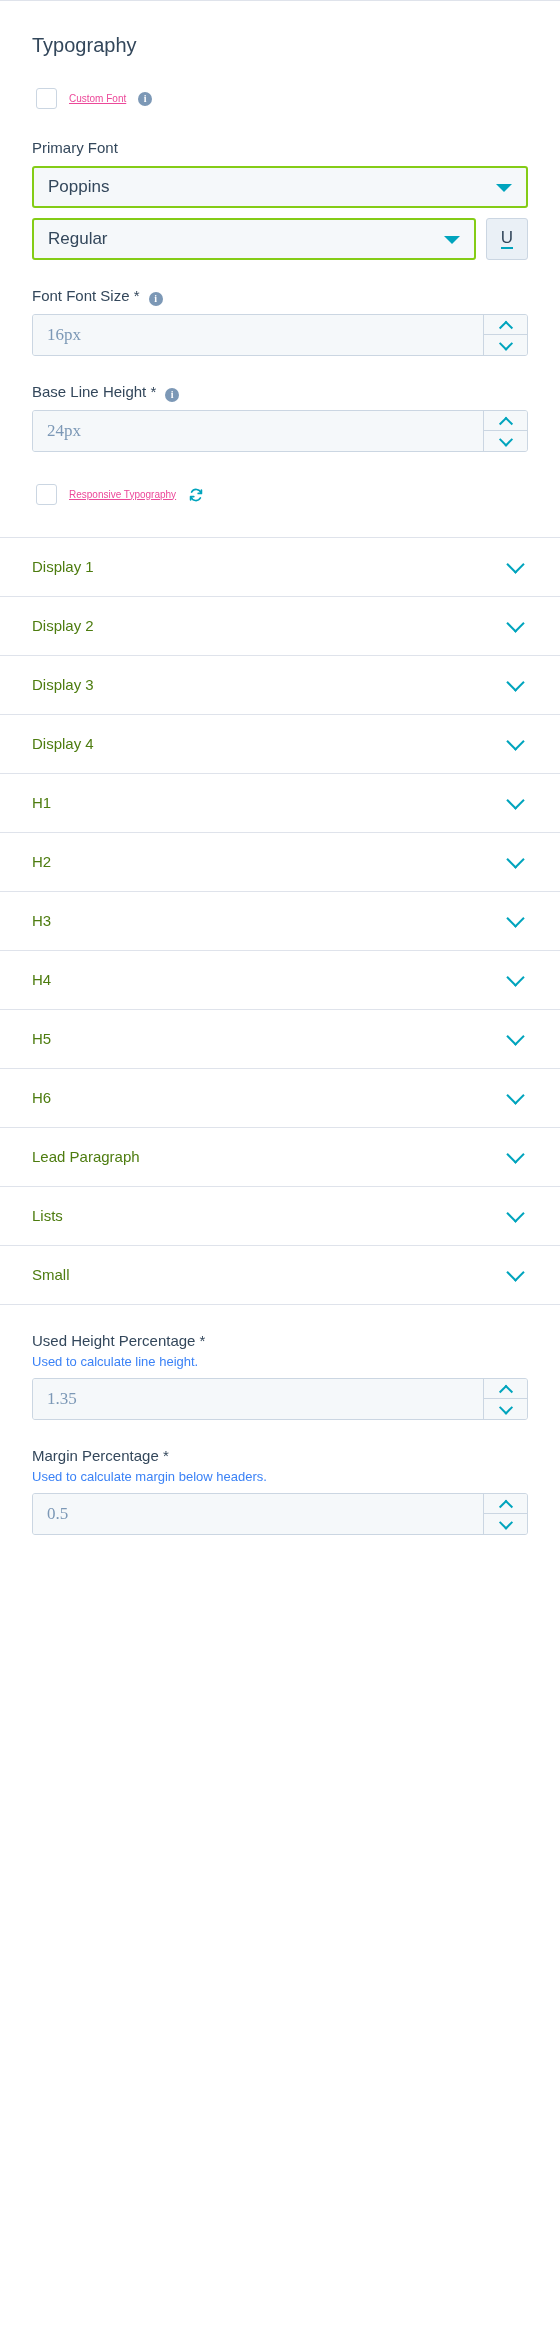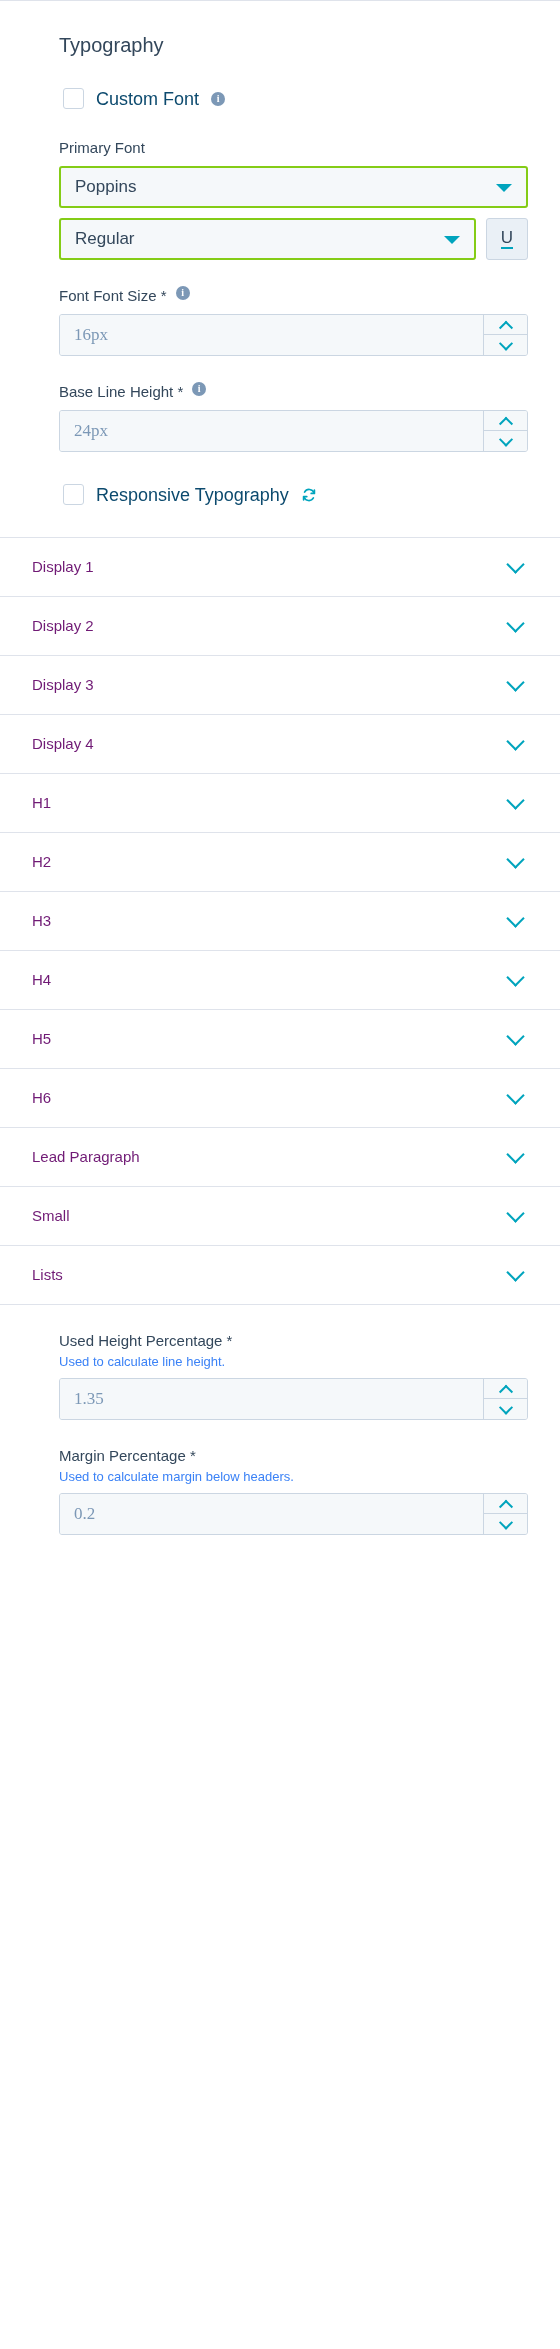--- a/index.html
+++ b/index.html
@@ -15,21 +15,20 @@
     width: 560px;
     min-height: 2349px;
     background: #ffffff;
     position: relative;
     border-top: 1px solid #dfe3eb;
   }
 
   
   .form-section {
     padding: 0 32px;
-    margin-left: 27px;
   }
 
   .section-title {
     font-size: 20px;
     line-height: 26px;
     color: #33475b;
     font-weight: 400;
     padding-top: 31px;
   }
 
@@ -45,23 +44,24 @@
   .checkbox {
     width: 21px;
     height: 21px;
     border: 1px solid #cbd6e2;
     border-radius: 3px;
     background: #ffffff;
     flex: 0 0 auto;
     display: block;
   }
   .check-label {
-    font-size: 18px;
+    font-size: 10px;
     line-height: 20px;
-    color: #0c4a6e;
+    color: #ec4899;
+    text-decoration: underline;
   }
 
   
   .info-icon {
     width: 14px;
     height: 14px;
     border-radius: 50%;
     background: #7c98b6;
     color: #ffffff;
     font-size: 10px;
@@ -72,21 +72,21 @@
     display: inline-block;
     vertical-align: middle;
     flex: 0 0 auto;
   }
 
   .field-label {
     font-size: 15px;
     line-height: 20px;
     color: #33475b;
     display: flex;
-    align-items: flex-start;
+    align-items: flex-end;
     gap: 9px;
   }
 
   .help-text {
     font-size: 13px;
     line-height: 19px;
     color: #3b82f6;
     margin-top: 1px;
   }
 
@@ -195,21 +195,21 @@
     height: 59px;
     border-top: 1px solid #dfe3eb;
     display: flex;
     align-items: center;
     justify-content: space-between;
     padding: 0 32px;
   }
   .acc-label {
     font-size: 15px;
     line-height: 20px;
-    color: #701a75;
+    color: #4d7c0f;
     font-weight: 400;
   }
   .acc-chev {
     width: 13px;
     height: 13px;
     border-right: 2.4px solid #00a4bd;
     border-bottom: 2.4px solid #00a4bd;
     transform: rotate(45deg);
     margin-right: 6px;
     margin-top: -5px;
@@ -350,25 +350,25 @@
     </div>
     <div class="acc-row">
       <span class="acc-label">H6</span>
       <span class="acc-chev"></span>
     </div>
     <div class="acc-row">
       <span class="acc-label">Lead Paragraph</span>
       <span class="acc-chev"></span>
     </div>
     <div class="acc-row">
+      <span class="acc-label">Lists</span>
+      <span class="acc-chev"></span>
+    </div>
+    <div class="acc-row">
       <span class="acc-label">Small</span>
-      <span class="acc-chev"></span>
-    </div>
-    <div class="acc-row">
-      <span class="acc-label">Lists</span>
       <span class="acc-chev"></span>
     </div>
   </div>
 
   <div class="divider"></div>
 
   <div class="form-section">
     <div style="height:26px"></div>
     <div class="field-block">
       <div class="field-label">
@@ -390,21 +390,21 @@
     </div>
 
     <div style="height:26px"></div>
     <div class="field-block">
       <div class="field-label">
         <span>Margin Percentage *</span>
       </div>
       <div class="help-text">Used to calculate margin below headers.</div>
       <div style="height:7px"></div>
       <div class="num-field">
-        <div class="num-input">0.2</div>
+        <div class="num-input">0.5</div>
         <div class="stepper">
           <div class="step up">
               <span class="chev up"></span>
             </div>
           <div class="step down">
               <span class="chev down"></span>
             </div>
         </div>
       </div>
     </div>

